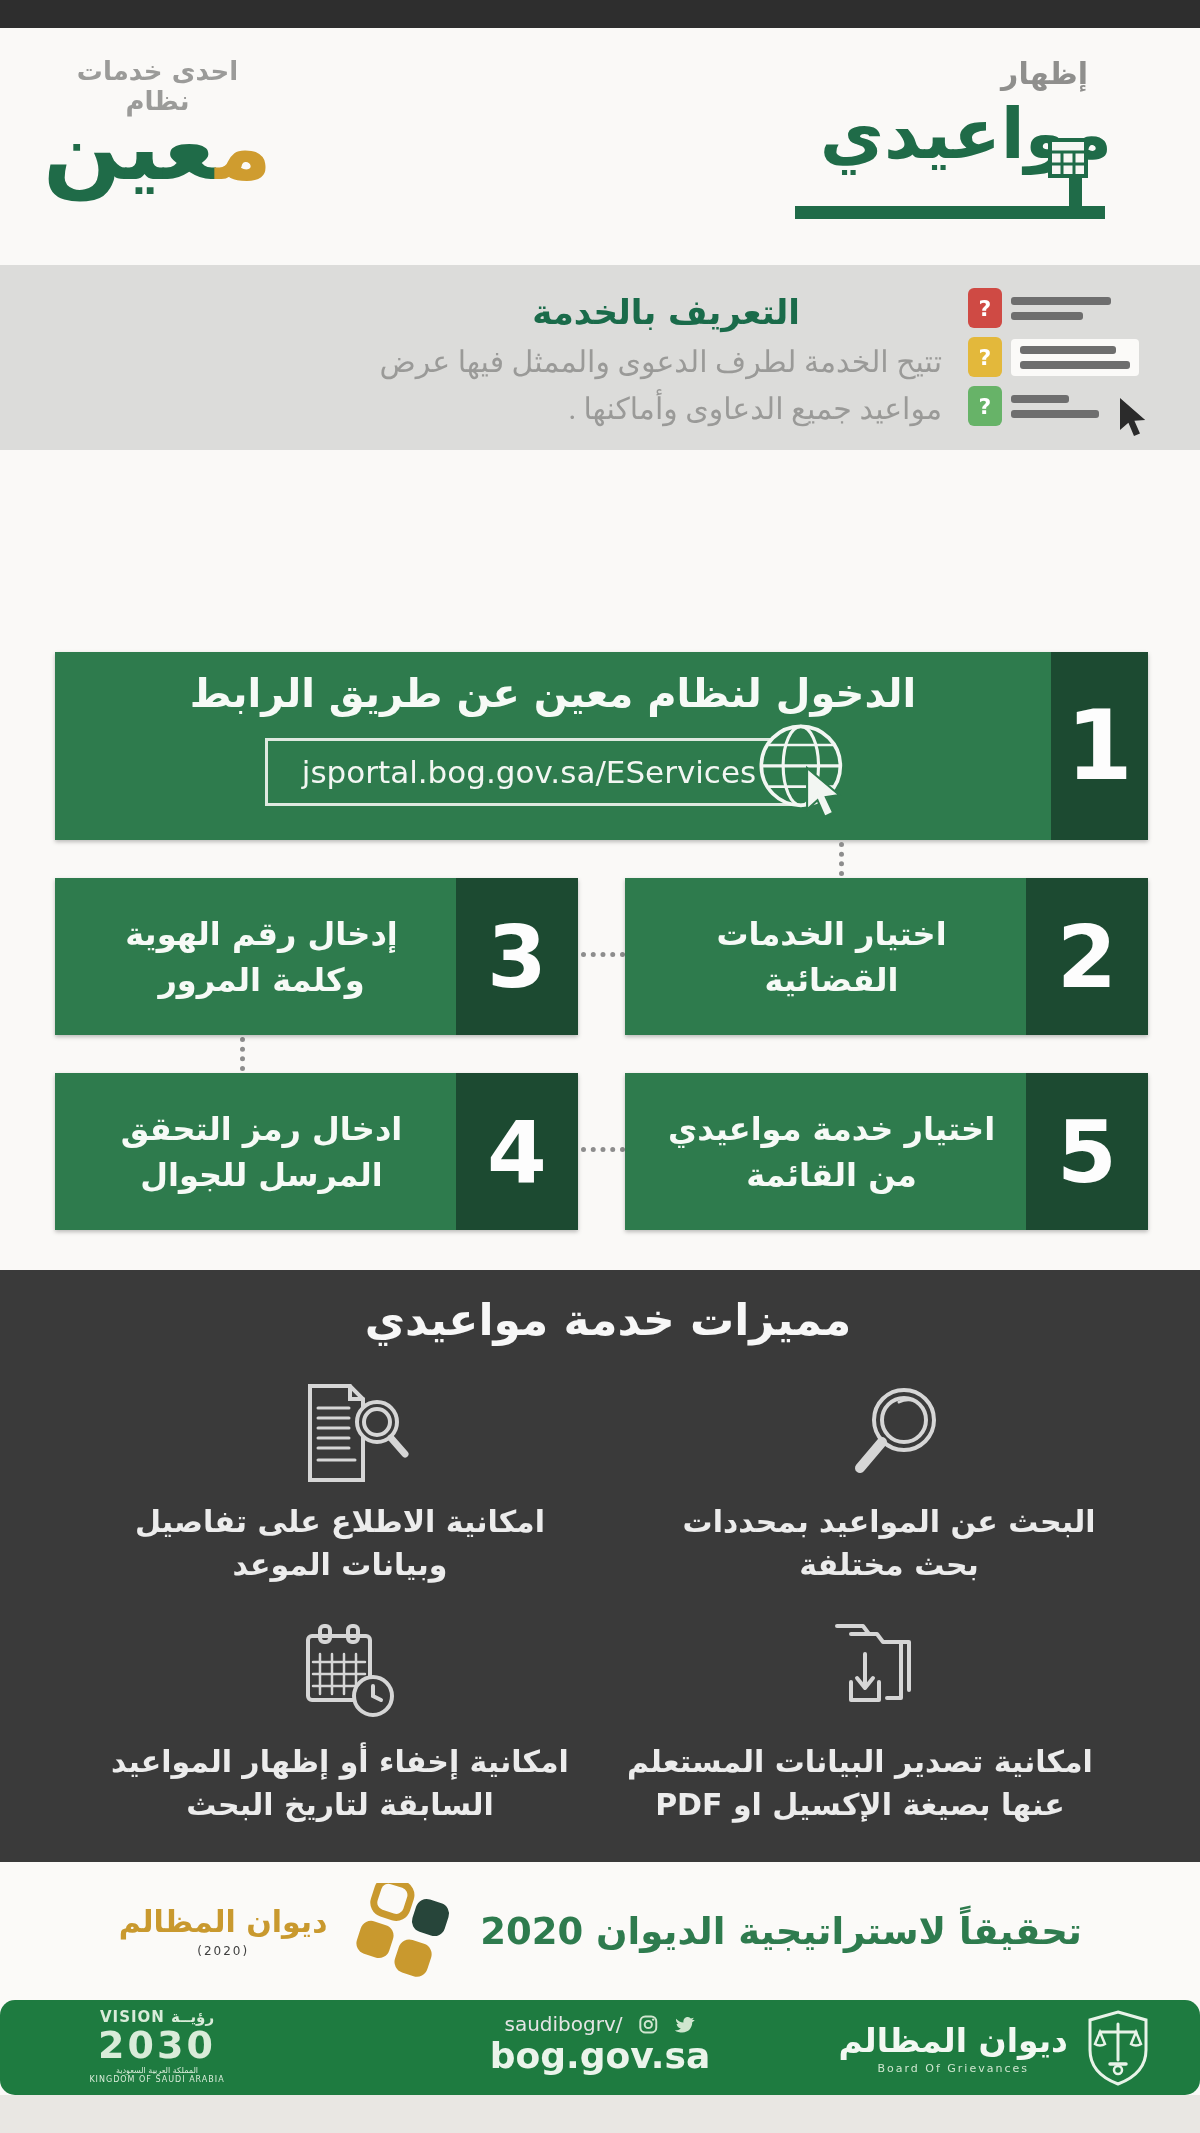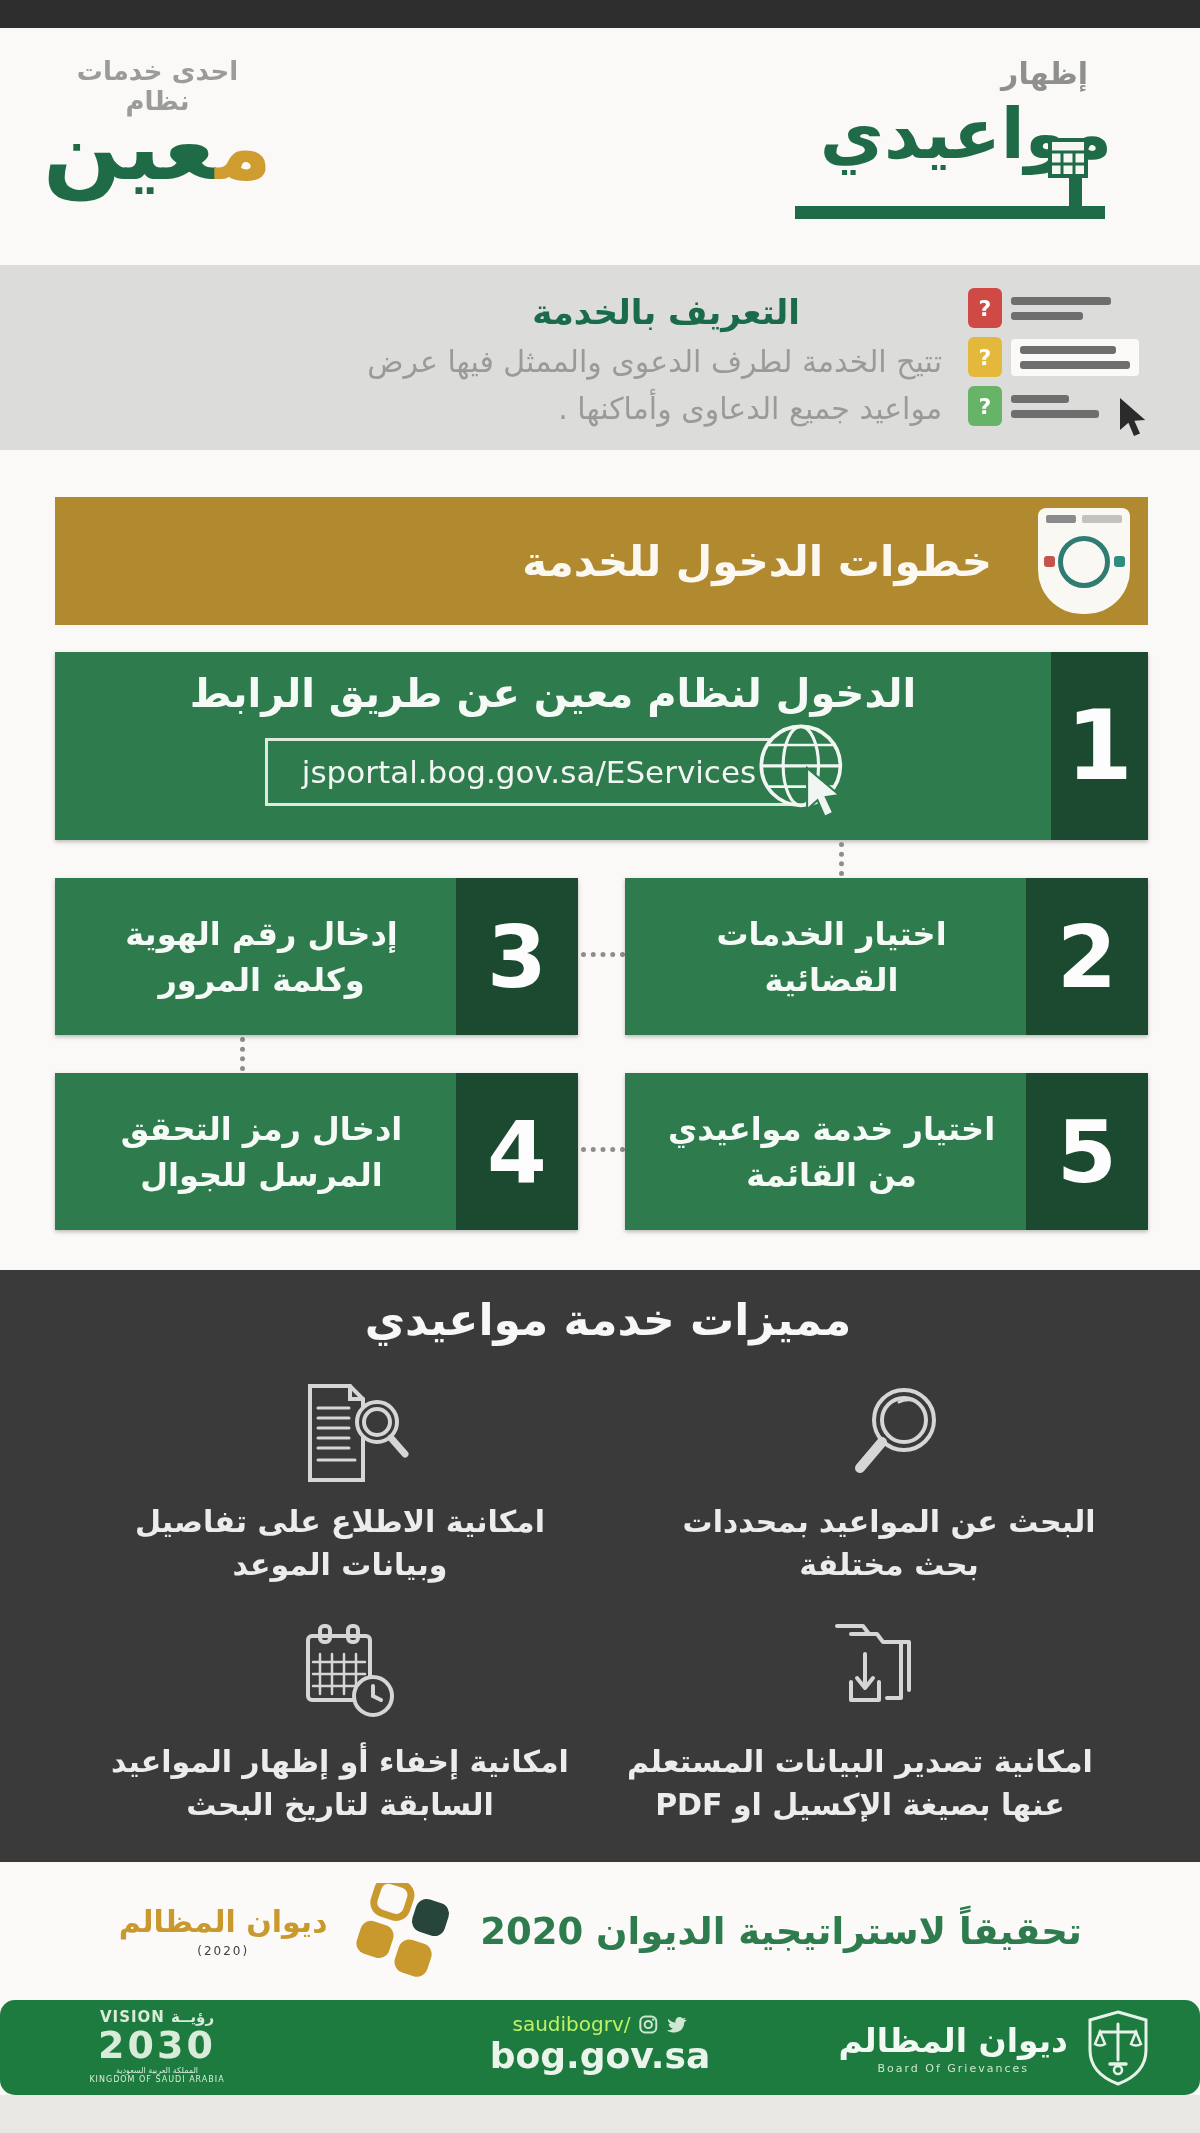--- a/index.html
+++ b/index.html
@@ -19,21 +19,21 @@
   .svc-underline { right:95px; top:206px; width:310px; height:13px; background:#1f6b48; }
 
   .tagline { left:50px; top:56px; width:215px; text-align:center; font-size:26px; font-weight:700; color:#9b9b99; direction:rtl; }
   .moein   { left:40px; top:88px; width:235px; text-align:center; font-size:92px; font-weight:800; direction:rtl; line-height:1.3; }
   .moein .meem { color:#cf9c2f; }
   .moein .rest { color:#1f6b48; }
 
   
   .about-band { left:0; top:265px; width:1200px; height:185px; background:#dcdcda; }
   .about-title { right:400px; top:292px; font-size:34px; font-weight:700; color:#1a6b4a; direction:rtl; }
-  .about-desc { right:258px; top:338px; width:640px; font-size:30px; color:#9a9a98; text-align:right; direction:rtl; line-height:47px; }
+  .about-desc { right:258px; top:338px; width:640px; font-size:30px; color:#9a9a98; text-align:right; direction:rtl; line-height:47px;font-family:Liberation Serif, serif; }
   .about-icon { right:52px; top:288px; width:180px; height:142px; }
   .qrow { display:flex; direction:ltr; align-items:center; gap:9px; margin-bottom:9px; }
   .qbox { width:34px; height:40px; border-radius:6px; color:#fff; font-size:22px; font-weight:700; display:flex; align-items:center; justify-content:center; flex:0 0 auto; }
   .qbox.red { background:#cf4a44; } .qbox.yellow { background:#e3b83b; } .qbox.green { background:#67b368; }
   .qlines { display:flex; flex-direction:column; gap:7px; }
   .qlines.chip { background:#fbfaf8; padding:7px 9px; border-radius:4px; }
   .qline { height:8px; border-radius:3px; background:#6e6e6e; }
   .cursor-arrow { position:absolute; right:-6px; bottom:-10px; }
 
   
@@ -86,21 +86,21 @@
   .callig-cap { font-size:12px; letter-spacing:2px; color:#404040; margin-top:4px; }
 
   
   .footer { left:0; top:2000px; width:1200px; height:95px; background:#1e7b40;border-radius:15px; }
   .vision { left:72px; top:8px; width:170px; text-align:center; color:#d9ecd9; }
   .vision-l1 { font-size:15px; font-weight:700; letter-spacing:1px; }
   .vision-year { font-size:38px; font-weight:800; letter-spacing:3px; line-height:1.0; }
   .vision-l3 { font-size:8px; margin-top:2px; }
   .vision-l4 { font-size:8px; letter-spacing:1px; }
   .site-block { left:50%; transform:translateX(-50%); top:12px; text-align:center; color:#eaf4ea; }
-  .social-row { display:flex; direction:ltr; align-items:center; justify-content:center; gap:8px; font-size:20px; color:#bef264; }
+  .social-row { display:flex; direction:ltr; align-items:center; justify-content:center; gap:16px; font-size:20px; color:#e5e5e5; }
   .site { font-size:36px; font-weight:700; line-height:1.1; }
   .org-block { right:50px; top:10px; display:flex; direction:ltr; align-items:center; gap:18px; color:#f2f8f2; }
   .org-names { text-align:center; }
   .org-ar { font-size:33px; font-weight:800; direction:rtl; }
   .org-en { font-size:11px; letter-spacing:2px; color:#cfe6cf; margin-top:2px; }
 
   .bottom-strip { left:0; top:2095px; width:1200px; height:38px; background:#e9e7e3; }
 
   svg { display:block; }
 </style>
@@ -155,30 +155,20 @@
         <div class="qline" style="width:88px"></div>
       </div>
     </div>
     <div class="cursor-arrow">
       <svg width="38" height="44" viewBox="0 0 19 22">
         <path d="M2 1 L2 17 L6.2 13.4 L9 20 L12 18.7 L9.2 12.4 L14.6 12 Z" fill="#2b2b2b"></path>
       </svg>
     </div>
   </div>
 
-  <div class="abs gold-banner">
-    <div class="abs banner-title">خطوات الدخول للخدمة</div>
-    <div class="abs banner-icon">
-      <div class="abs bi-bar1"></div>
-      <div class="abs bi-bar2"></div>
-      <div class="abs bi-circle"></div>
-      <div class="abs bi-dot-red"></div>
-      <div class="abs bi-dot-teal"></div>
-    </div>
-  </div>
 
   <div class="abs step step1">
     <div class="num-panel">1</div>
     <div class="abs step1-title">الدخول لنظام معين عن طريق الرابط</div>
     <div class="abs url-box">jsportal.bog.gov.sa/EServices</div>
     <div class="abs globe">
       <svg width="104" height="104" viewBox="0 0 100 100">
         <circle cx="46" cy="46" r="38" fill="#2e7b4d" stroke="#f2f6f2" stroke-width="3.5"></circle>
         <ellipse cx="46" cy="46" rx="17" ry="38" fill="none" stroke="#f2f6f2" stroke-width="3"></ellipse>
         <line x1="9" y1="46" x2="83" y2="46" stroke="#f2f6f2" stroke-width="3"></line>

